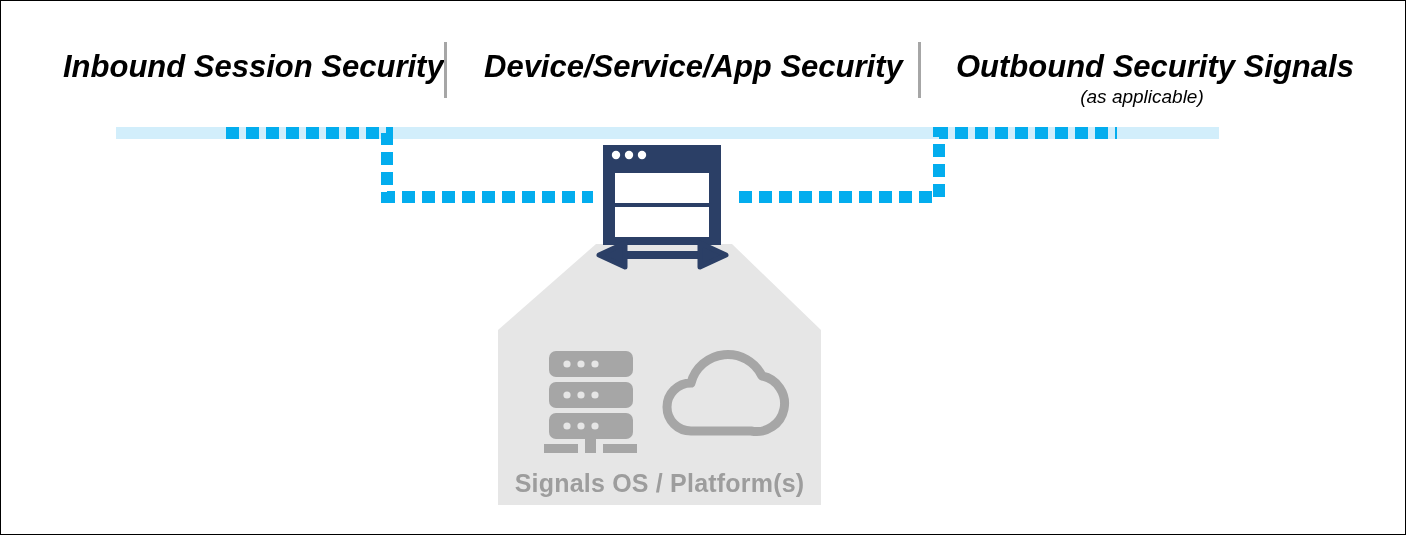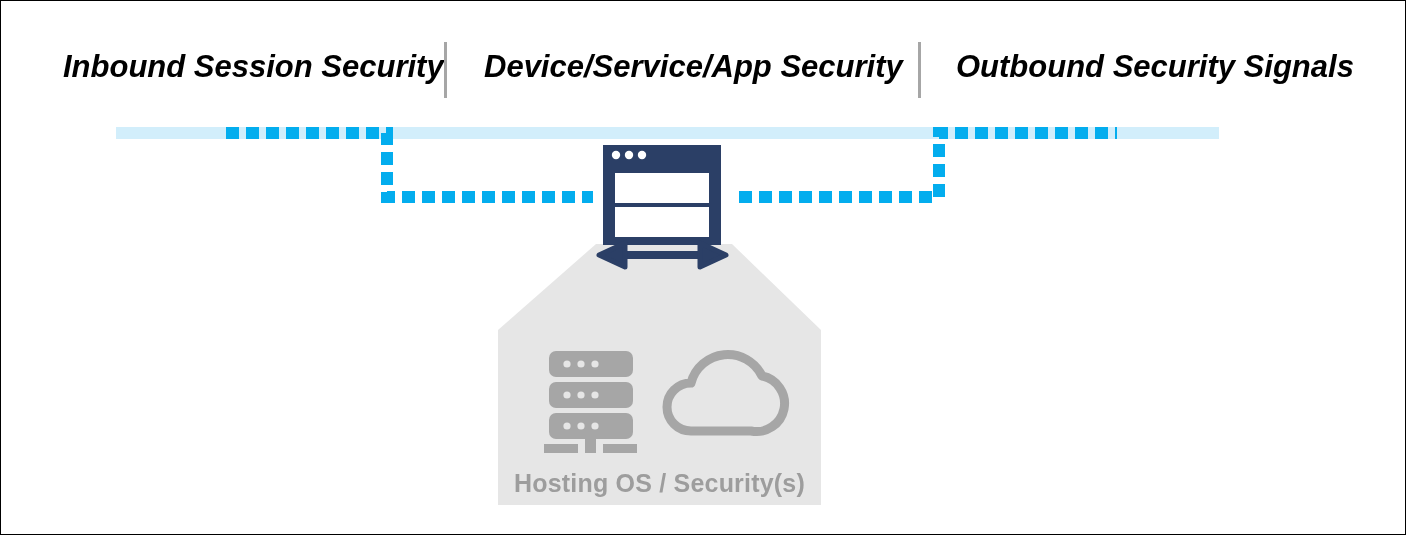--- a/index.html
+++ b/index.html
@@ -70,20 +70,21 @@
   <div class="abs heading" style="left:62px; top:49px; width:350px;">Inbound Session Security</div>
 
   <div class="abs divider" style="left:443px; top:41px; height:56px;"></div>
 
   <div class="abs heading" style="left:483px; top:49px; width:400px;">Device/Service/App Security</div>
 
   <div class="abs divider" style="left:917px; top:41px; height:56px;"></div>
 
   <div class="abs heading" style="left:955px; top:49px; width:372px;">Outbound Security Signals</div>
 
+  <div class="abs subheading" style="left:955px; top:86px; width:372px;">(as applicable)</div>
 
   <svg id="art" width="1406" height="535" viewBox="0 0 1406 535">
 
     <polygon points="595,243 731,243 820,329 497,329" fill="#e6e6e6"></polygon>
 
     <rect x="497" y="329" width="323" height="175" fill="#e6e6e6"></rect>
 
     <g fill="#a6a6a6">
       <rect x="548" y="350" width="84" height="26" rx="7" ry="7"></rect>
       <circle cx="566" cy="363" r="3.6" fill="#e6e6e6"></circle>
@@ -108,21 +109,21 @@
 
     <g>
       <path d="M 690 430
                A 24 24 0 0 1 690 382
                A 38 38 0 0 1 761 375
                A 28 28 0 0 1 750 430
                Z" fill="none" stroke="#a6a6a6" stroke-width="9" stroke-linejoin="round" stroke-linecap="round"></path>
     </g>
 
     <foreignObject x="497" y="468" width="323" height="36">
-      <div xmlns="http://www.w3.org/1999/xhtml" class="platform-label">Hosting OS / Security(s)</div>
+      <div xmlns="http://www.w3.org/1999/xhtml" class="platform-label">Signals OS / Platform(s)</div>
     </foreignObject>
 
     <rect x="115" y="126" width="1103" height="12" fill="#d2eefb"></rect>
 
     <g fill="none" stroke="#03adee" stroke-width="12" stroke-dasharray="13 7" stroke-linecap="butt">
       <path d="M 225 132 L 386 132 L 386 196 L 592 196"></path>
     </g>
 
     <g fill="none" stroke="#03adee" stroke-width="12" stroke-dasharray="13 7" stroke-linecap="butt">
       <path d="M 738 196 L 938 196 L 938 132 L 1116 132"></path>

